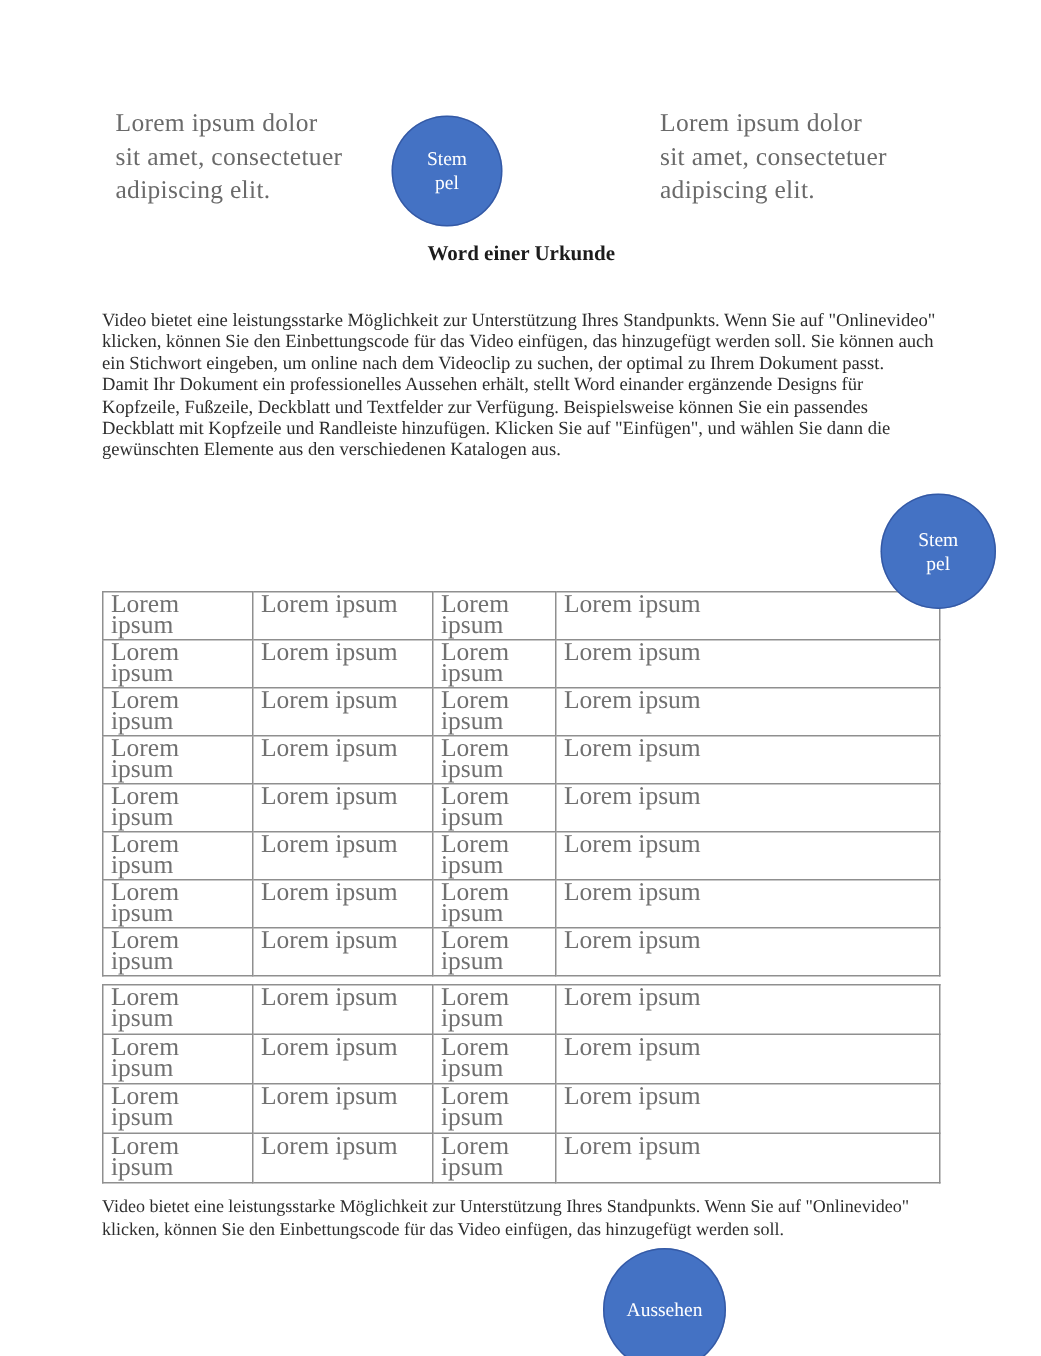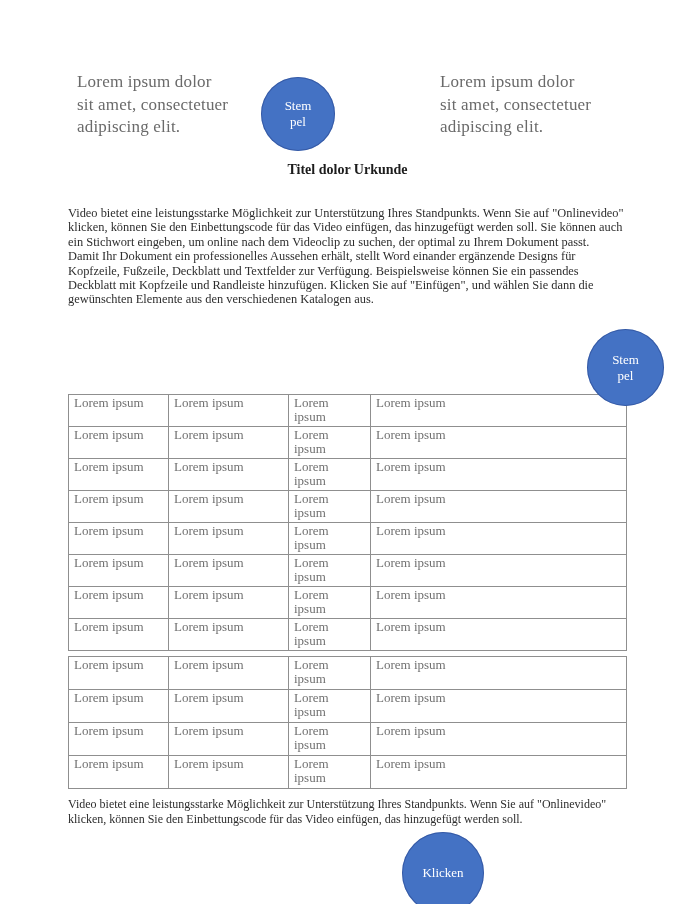--- a/index.html
+++ b/index.html
@@ -60,21 +60,21 @@
   .body-text p { margin: 0; }
   
   .table-wrap { position: absolute; left: 68px; }
   .table1 { top: 394px; }
   .table2 { top: 656px; }
   table { border-collapse: collapse; }
   td {
     border: 1px solid var(--table-border, #8f8f8f);
     vertical-align: top;
     padding: 1px 4px 2px 5px;
-    font-size: 13px;
+    font-size: 17px;
     line-height: 14px;
     color: var(--table-text, #707070);
   }
   .table1 td { height: 27px; }
   .table2 td { height: 29px; }
   td.col1 { width: 90px; }
   td.col2 { width: 110px; }
   td.col3 { width: 72px; }
   td.col4 { width: 246px; }
   td.col3 .cell-text { display: inline-block; max-width: 48px; }
@@ -105,21 +105,21 @@
       <span class="line">pel</span>
     </div>
   </div>
 
   <div class="lorem-block lorem-right">
     <span class="line">Lorem ipsum dolor</span>
     <span class="line">sit amet, consectetuer</span>
     <span class="line">adipiscing elit.</span>
   </div>
 
-  <h1 class="doc-title">Titel dolor Urkunde</h1>
+  <h1 class="doc-title">Word einer Urkunde</h1>
 
   <div class="body-text">
     <p>Video bietet eine leistungsstarke Möglichkeit zur Unterstützung Ihres Standpunkts. Wenn Sie auf "Onlinevideo" klicken, können Sie den Einbettungscode für das Video einfügen, das hinzugefügt werden soll. Sie können auch ein Stichwort eingeben, um online nach dem Videoclip zu suchen, der optimal zu Ihrem Dokument passt.</p>
     <p>Damit Ihr Dokument ein professionelles Aussehen erhält, stellt Word einander ergänzende Designs für Kopfzeile, Fußzeile, Deckblatt und Textfelder zur Verfügung. Beispielsweise können Sie ein passendes Deckblatt mit Kopfzeile und Randleiste hinzufügen. Klicken Sie auf "Einfügen", und wählen Sie dann die gewünschten Elemente aus den verschiedenen Katalogen aus.</p>
   </div>
 
   <div class="stamp stamp-right">
     <div class="stamp-text">
       <span class="line">Stem</span>
       <span class="line">pel</span>
@@ -209,17 +209,17 @@
             <td class="col4"><span class="cell-text">Lorem ipsum</span></td>
           </tr>
         </tbody>
       </table>
   </div>
 
   <p class="footer-text">Video bietet eine leistungsstarke Möglichkeit zur Unterstützung Ihres Standpunkts. Wenn Sie auf "Onlinevideo" klicken, können Sie den Einbettungscode für das Video einfügen, das hinzugefügt werden soll.</p>
 
   <div class="stamp stamp-bottom">
     <div class="stamp-text">
-      <span class="line">Klicken</span>
+      <span class="line">Aussehen</span>
     </div>
   </div>
 
 </div>
 
 </body></html>

